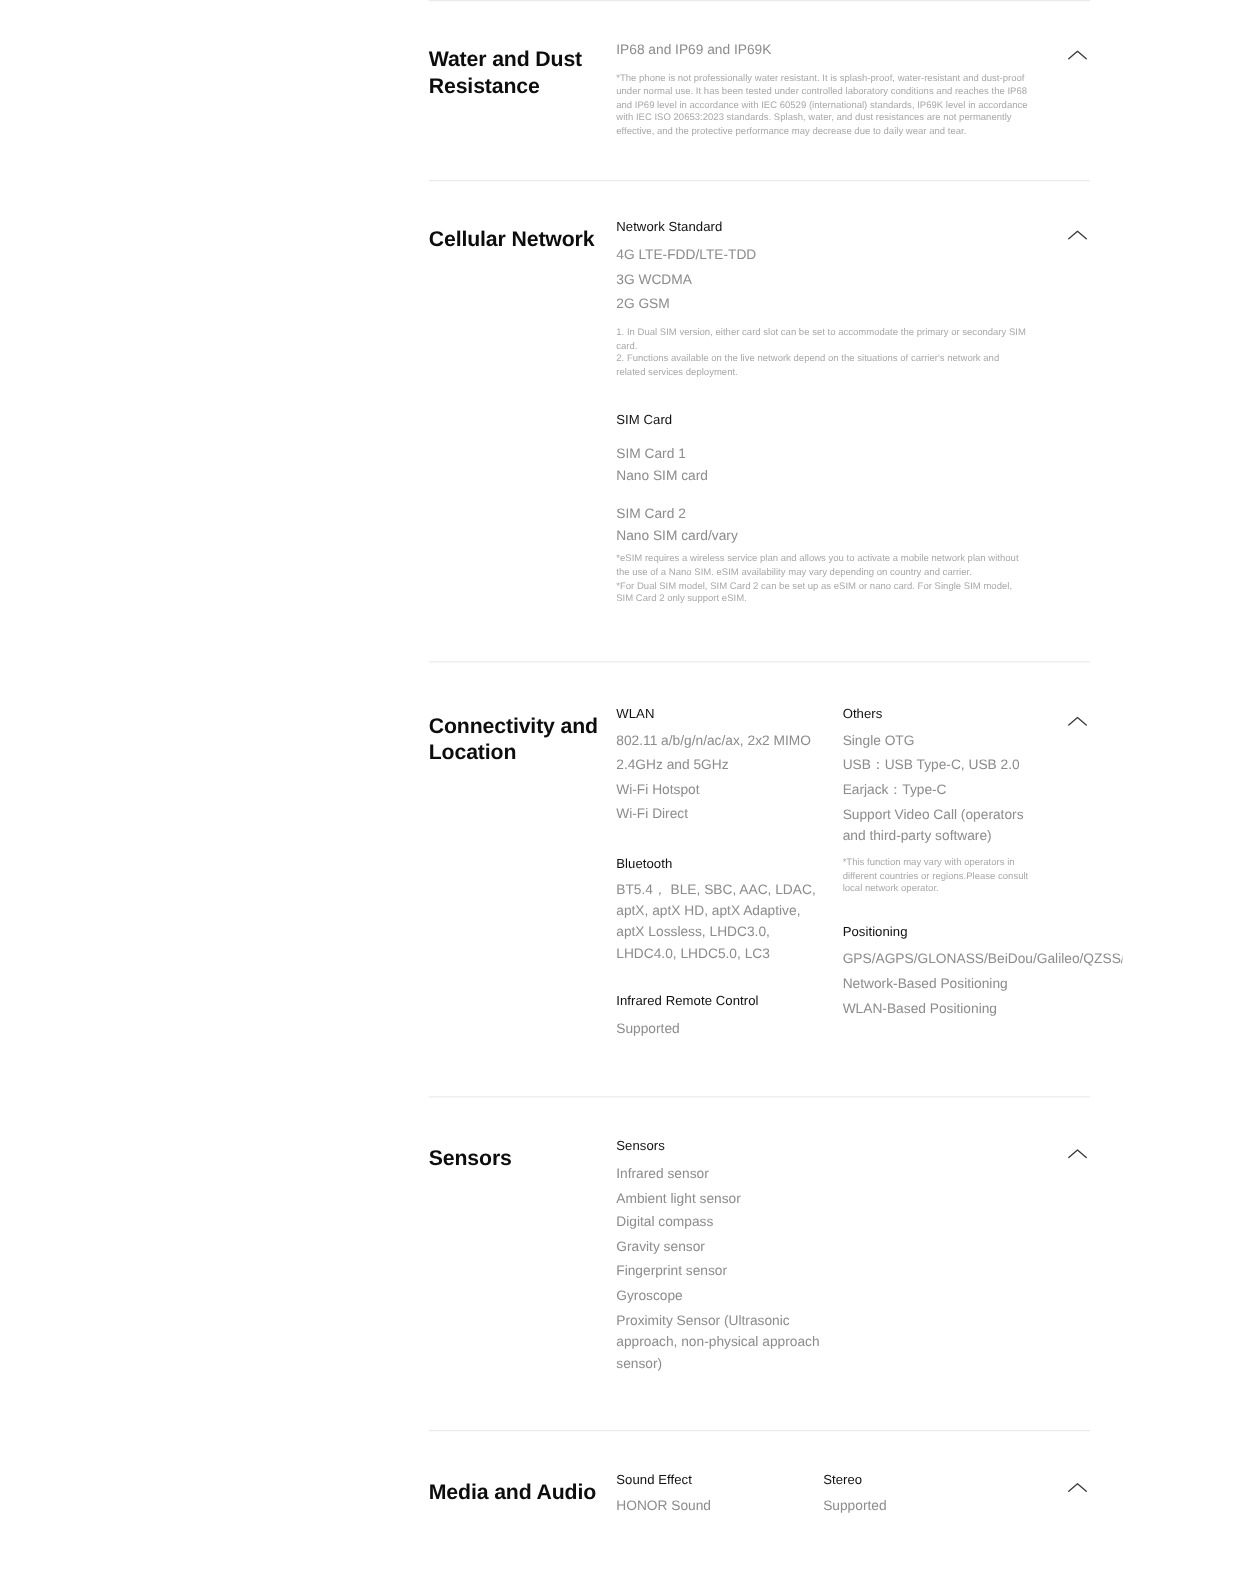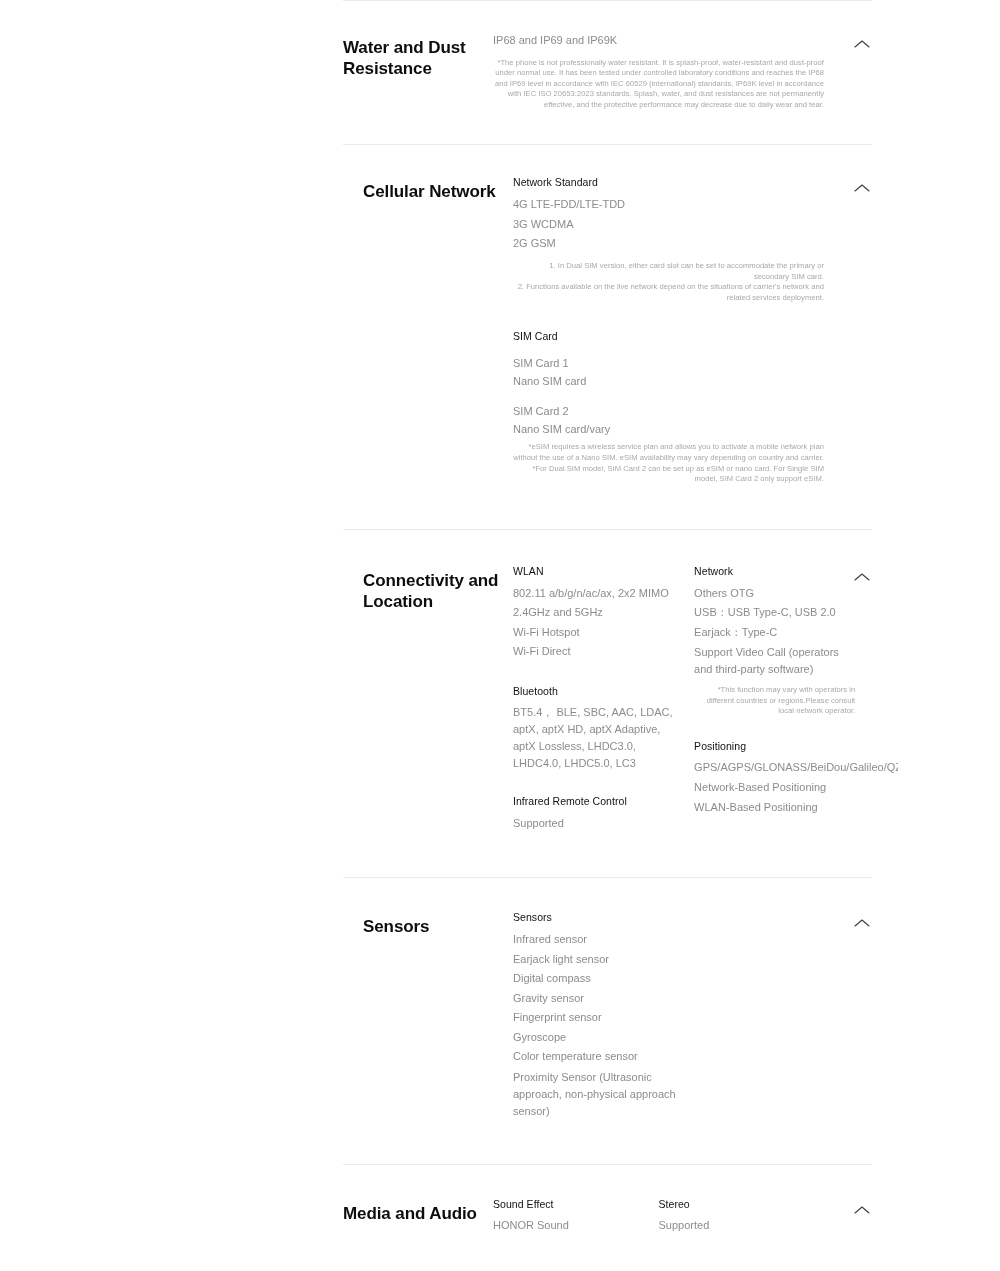--- a/index.html
+++ b/index.html
@@ -79,33 +79,32 @@
     color: #8c8c8c;
     padding: 1px 0;
   }
   .item.tight { padding: 0; line-height: 17px; }
   .note {
     font-size: 7.6px;
     line-height: 10.6px;
     color: #a8a8a8;
     margin-top: 7px;
     letter-spacing: 0.02px;
-    text-align: right;
   }
   .chevron {
     position: absolute;
     right: 0px;
     top: 36px;
     width: 20px;
     height: 14px;
     cursor: pointer;
   }
   .chevron svg { display: block; }
   .sec-body-pad { padding-bottom: 34px; }
-  .sec-pad-lg { padding-bottom: 44px; margin-left: 20px; }
+  .sec-pad-lg { padding-bottom: 44px; }
 </style>
 </head>
 <body>
 
 <div class="page">
   <div class="spec-list">
 
     <div class="divider"></div>
     <div class="section sec-body-pad">
       <div class="sec-title">Water and Dust Resistance</div>
@@ -171,22 +170,22 @@
             <div class="grp-title">Bluetooth</div>
             <div class="item tight">BT5.4， BLE, SBC, AAC, LDAC, aptX, aptX HD, aptX Adaptive, aptX Lossless, LHDC3.0, LHDC4.0, LHDC5.0, LC3</div>
           </div>
           <div class="grp" style="margin-top:22px">
             <div class="grp-title">Infrared Remote Control</div>
             <div class="item">Supported</div>
           </div>
         </div>
         <div class="col">
           <div class="grp">
-            <div class="grp-title">Network</div>
-            <div class="item">Others OTG</div>
+            <div class="grp-title">Others</div>
+            <div class="item">Single OTG</div>
             <div class="item">USB：USB Type-C, USB 2.0</div>
             <div class="item">Earjack：Type-C</div>
             <div class="item tight" style="margin-top:2px">Support Video Call (operators and third-party software)</div>
             <div class="note">*This function may vary with operators in different countries or regions.Please consult local network operator.</div>
           </div>
           <div class="grp" style="margin-top:22px">
             <div class="grp-title">Positioning</div>
             <div class="item tight">GPS/AGPS/GLONASS/BeiDou/Galileo/QZSS/NavIC</div>
             <div class="item" style="margin-top:2px">Network-Based Positioning</div>
             <div class="item">WLAN-Based Positioning</div>
@@ -201,26 +200,25 @@
     </div>
 
     <div class="divider"></div>
     <div class="section sec-pad-lg" style="padding-top:32px">
       <div class="sec-title">Sensors</div>
       <div class="cols">
         <div class="col single">
           <div class="grp">
             <div class="grp-title">Sensors</div>
             <div class="item">Infrared sensor</div>
-            <div class="item">Earjack light sensor</div>
+            <div class="item">Ambient light sensor</div>
             <div class="item">Digital compass</div>
             <div class="item">Gravity sensor</div>
             <div class="item">Fingerprint sensor</div>
             <div class="item">Gyroscope</div>
-            <div class="item">Color temperature sensor</div>
             <div class="item tight" style="margin-top:2px;max-width:180px">Proximity Sensor (Ultrasonic approach, non-physical approach sensor)</div>
           </div>
         </div>
       </div>
       <div class="chevron" style="top:38px">
         <svg width="20" height="14" viewBox="0 0 20 14">
             <path d="M3 10 L10 4 L17 10" fill="none" stroke="#3d3d3d" stroke-width="1.1" stroke-linecap="round" stroke-linejoin="round"></path>
           </svg>
       </div>
     </div>

